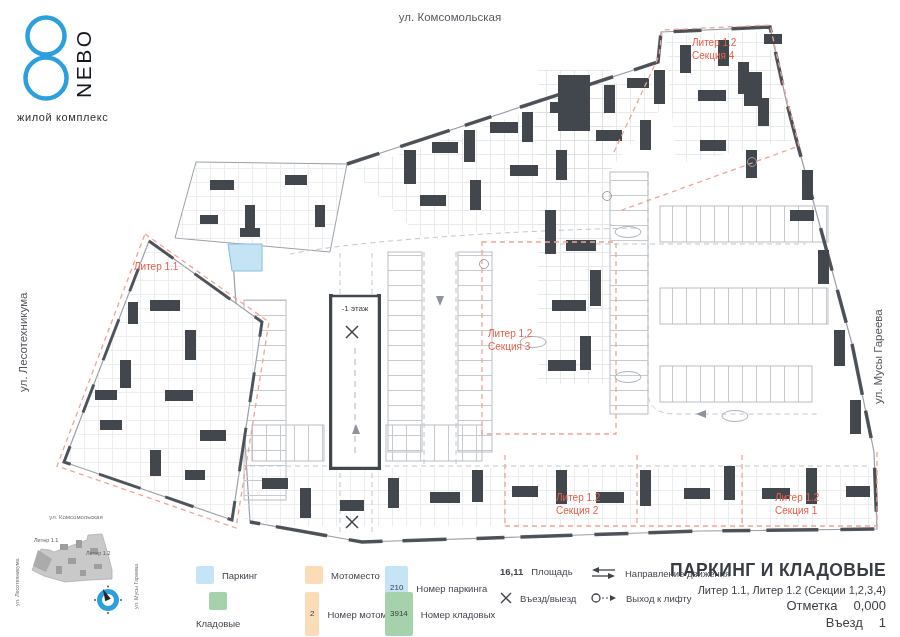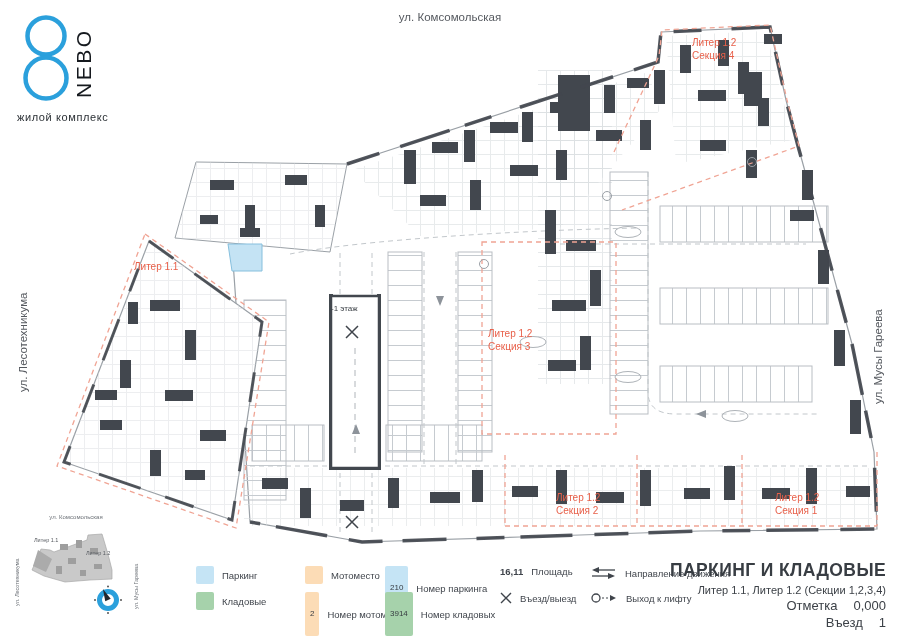--- a/index.html
+++ b/index.html
@@ -12,21 +12,21 @@
   .logo-name{position:absolute;left:58px;top:86px;transform:rotate(-90deg);
              transform-origin:0 0;font-size:21px;letter-spacing:2.5px;color:#15191e;white-space:nowrap;}
   .logo-tagline{position:absolute;left:3px;top:99px;font-size:11px;letter-spacing:.6px;color:#2c3136;white-space:nowrap;}
   
   .street{position:absolute;font-size:11.5px;color:#55595f;white-space:nowrap;}
   .street-top{left:0;right:0;top:11px;text-align:center;}
   .street-left{left:17px;top:392px;transform:rotate(-90deg);transform-origin:0 0;}
   .street-right{left:872px;top:404px;transform:rotate(-90deg);transform-origin:0 0;}
   
   .plan-label{position:absolute;color:#e8604a;font-size:10px;line-height:1.3;white-space:nowrap;}
-  .ramp-label{position:absolute;left:331px;top:304px;width:48px;text-align:left;
+  .ramp-label{position:absolute;left:331px;top:304px;width:48px;text-align:center;
               font-size:8px;color:#3b4046;}
   
   .minimap{position:absolute;left:10px;top:512px;width:132px;height:120px;}
   .minimap svg{position:absolute;left:0;top:0;}
   .mm-txt{position:absolute;font-size:6px;color:#6c7177;white-space:nowrap;}
   .mm-top{left:0;right:0;top:2px;text-align:center;}
   .mm-left{left:4px;top:94px;transform:rotate(-90deg);transform-origin:0 0;font-size:5.5px;}
   .mm-right{left:123px;top:97px;transform:rotate(-90deg);transform-origin:0 0;font-size:5.5px;}
   .mm-liter{position:absolute;font-size:5.5px;color:#55595f;white-space:nowrap;}
   
@@ -272,21 +272,21 @@
   <div class="mm-txt mm-left">ул. Лесотехникума</div>
   <div class="mm-txt mm-right">ул. Мусы Гареева</div>
   <div class="mm-liter" style="left:24px;top:25px;">Литер 1.1</div>
   <div class="mm-liter" style="left:76px;top:38px;">Литер 1.2</div>
 </div>
 
 <div class="lg-item" style="left:152px;top:566px;">
   <span class="sw c-park"></span>
   <span>Паркинг</span>
 </div>
-<div class="lg-item" style="left:152px;top:592px;">
+<div class="lg-item" style="left:152px;top:592px;flex-direction:column;">
   <span class="sw c-stor"></span>
   <span>Кладовые</span>
 </div>
 <div class="lg-item" style="left:261px;top:566px;">
   <span class="sw c-moto"></span>
   <span>Мотоместо</span>
 </div>
 <div class="lg-item" style="left:261px;top:592px;">
   <span class="badge c-moto">2</span>
   <span>Номер мотоместа</span>

